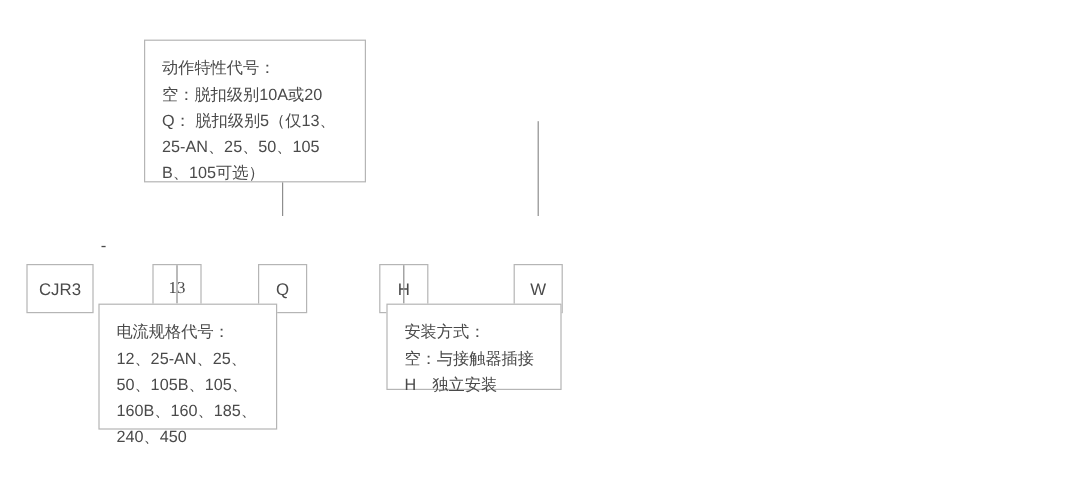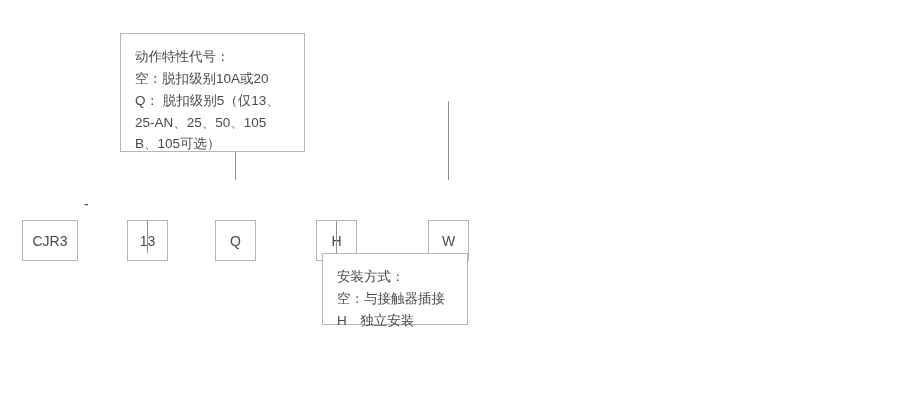--- a/index.html
+++ b/index.html
@@ -73,30 +73,35 @@
 
   <div class="vline" style="left:235px; top:152px; height:28px;"></div>
 
 
   <div class="vline" style="left:448px; top:101px; height:79px;"></div>
 
   <div class="box token" style="left:22px; top:180px; width:56px; height:41px;">CJR3</div>
 
   <div class="dash" style="left:84px; top:197px;">-</div>
 
-  <div class="box token" style="left:127px; top:180px; width:41px; height:41px;">13</div>
+  <div class="box token" style="left:127px; top:180px; width:41px; height:41px;font-family:Liberation Serif, serif;">13</div>
 
   <div class="box token" style="left:215px; top:180px; width:41px; height:41px;">Q</div>
 
   <div class="box token" style="left:316px; top:180px; width:41px; height:41px;">H</div>
 
   <div class="box token" style="left:428px; top:180px; width:41px; height:41px;">W</div>
 
   <div class="vline" style="left:147px; top:221px; height:32px;"></div>
 
   <div class="vline" style="left:336px; top:221px; height:32px;"></div>
 
+  <div class="box callout" style="left:82px; top:253px; width:149px; height:105px;">电流规格代号：
+12、25-AN、25、
+50、105B、105、
+160B、160、185、
+240、450</div>
 
   <div class="box callout" style="left:322px; top:253px; width:146px; height:72px;">安装方式：
 空：与接触器插接
 H　独立安装</div>
 
 </div>
 
 </body></html>

